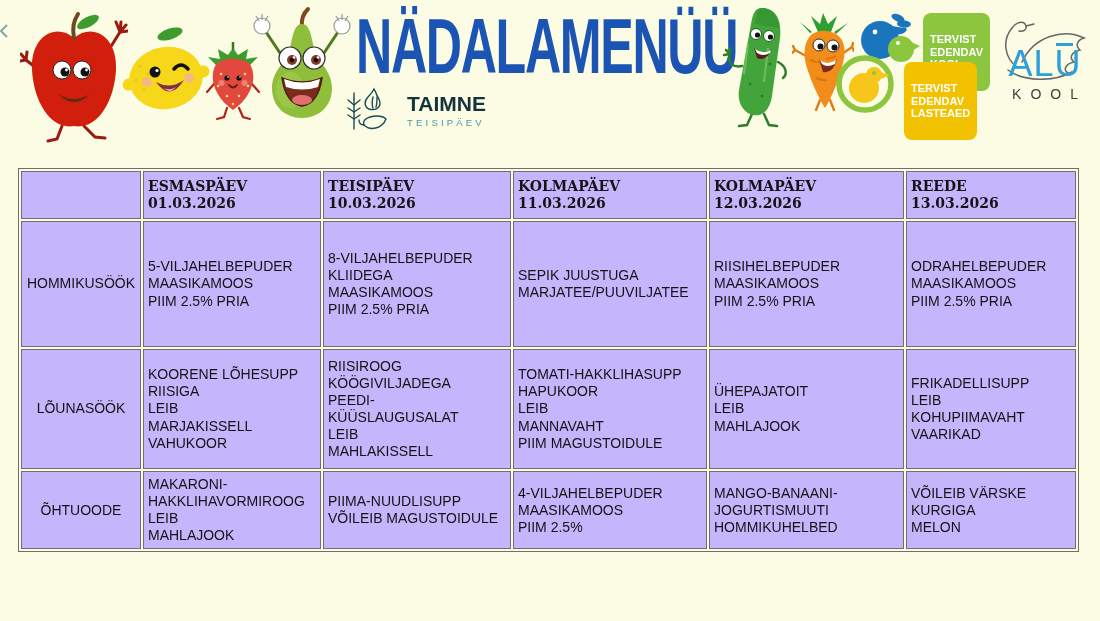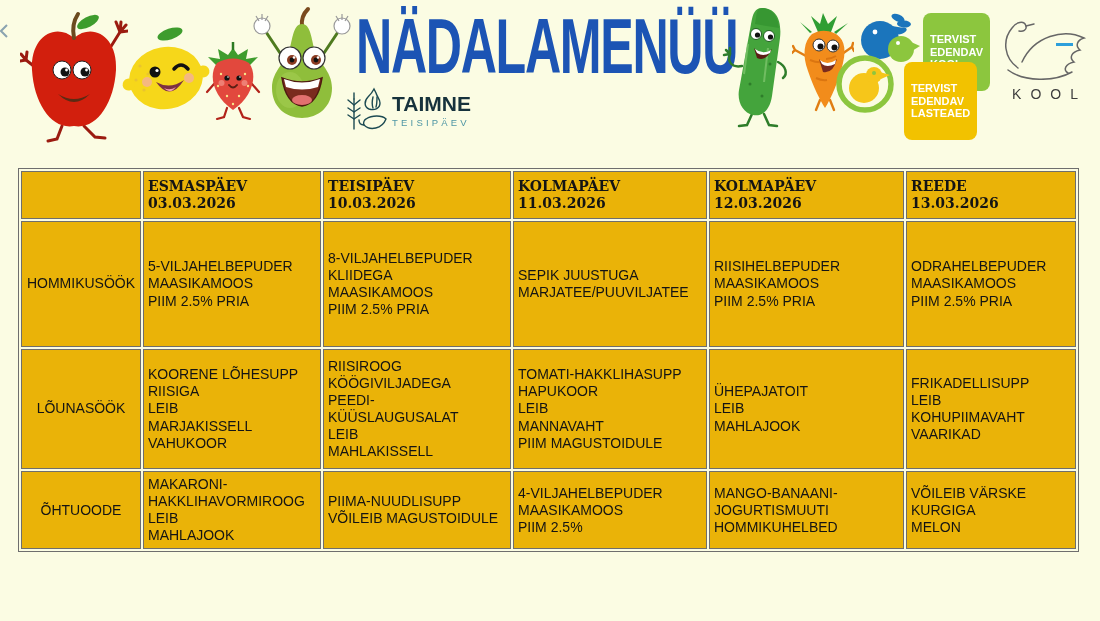--- a/index.html
+++ b/index.html
@@ -14,21 +14,21 @@
   .title{
     position:absolute;left:356px;top:8px;
     color:#1C54B4;font-weight:bold;font-size:76px;line-height:1;
     letter-spacing:-2px;white-space:nowrap;
     transform:scale(0.66,1.02);transform-origin:left top;
     font-family:"Liberation Sans",sans-serif;
   }
   .edge-mark{position:absolute;left:0;top:24px;}
   
   .taimne{position:absolute;left:346px;top:84px;width:140px;height:52px;display:flex;align-items:center;}
-  .taimne-text{margin-left:0;}
+  .taimne-text{margin-left:15px;}
   .taimne-main{font-size:21px;font-weight:bold;color:#16323C;letter-spacing:0px;line-height:1;}
   .taimne-sub{font-size:9.5px;color:#4E96A5;letter-spacing:3.2px;margin-top:3px;}
   
   .badge{
     border-radius:8px;color:#fff;font-weight:bold;font-size:11px;line-height:1.15;
     padding:20px 7px;white-space:pre-line;display:inline-block;
   }
   .badge.green{background:#8CC63E;}
   .badge.yellow{background:#F2C200;}
   .tek{position:absolute;left:856px;top:8px;width:140px;height:58px;}
@@ -48,21 +48,21 @@
     color:#3C3C3C;font-size:14px;letter-spacing:9px;text-indent:9px;
   }
   
   table.menu{
     margin-left:18px;margin-top:2px;
     border-collapse:separate;border-spacing:2px;
     border:1px solid #6E6E6E;
     table-layout:fixed;
   }
   table.menu td{
-    border:1px solid #6E6E6E;background:#eab308;
+    border:1px solid #6E6E6E;background:#c4b5fd;
     vertical-align:middle;padding:4px 4px;
     font-size:14px;line-height:1.22;color:#141414;
     white-space:pre-line;overflow:hidden;
   }
   td.dayhead{
     font-family:"DejaVu Serif","Liberation Serif",serif;
     font-weight:bold;font-size:15px;line-height:1.3;
     vertical-align:top;padding-top:3px;
   }
   td.rowlabel{text-align:center;margin-top:24px;}
@@ -284,39 +284,40 @@
 
   <div class="alu">
     <svg width="106" height="70" viewBox="0 0 106 70">
       <g stroke="#666" stroke-width="1.5" fill="none" stroke-linecap="round">
         <path d="M26,58 C12,48 10,30 20,18 C24,12 32,10 34,16 C35,20 31,22 27,21"></path>
         <path d="M34,16 l8,-2"></path>
         <path d="M30,52 C42,26 72,18 92,28 C85,30 83,36 88,40 C79,42 77,48 82,52 C73,54 71,60 76,63"></path>
         <path d="M16,60 C32,72 62,72 80,62"></path>
       </g>
     </svg>
+    <div class="alu-name">ALU</div>
     <div class="alu-macron"></div>
     <div class="alu-sub">KOOL</div>
   </div>
 
 </div>
 
 <table class="menu">
   <colgroup>
     <col style="width:120px">
       <col style="width:178px">
       <col style="width:188px">
     <col style="width:194px">
       <col style="width:195px">
       <col style="width:170px">
   </colgroup>
   <tbody>
       <tr style="height:48px">
     <td class="dayhead"></td>
-    <td class="dayhead"><span>ESMASPÄEV</span><br><span>03.03.2026</span></td>
+    <td class="dayhead"><span>ESMASPÄEV</span><br><span>01.03.2026</span></td>
     <td class="dayhead"><span>TEISIPÄEV</span><br><span>10.03.2026</span></td>
     <td class="dayhead"><span>KOLMAPÄEV</span><br><span>11.03.2026</span></td>
     <td class="dayhead"><span>KOLMAPÄEV</span><br><span>12.03.2026</span></td>
     <td class="dayhead"><span>REEDE</span><br><span>13.03.2026</span></td>
   </tr>
   <tr style="height:126px">
     <td class="rowlabel">HOMMIKUSÖÖK</td>
     <td>5-VILJAHELBEPUDER
 MAASIKAMOOS
 PIIM 2.5% PRIA</td>

